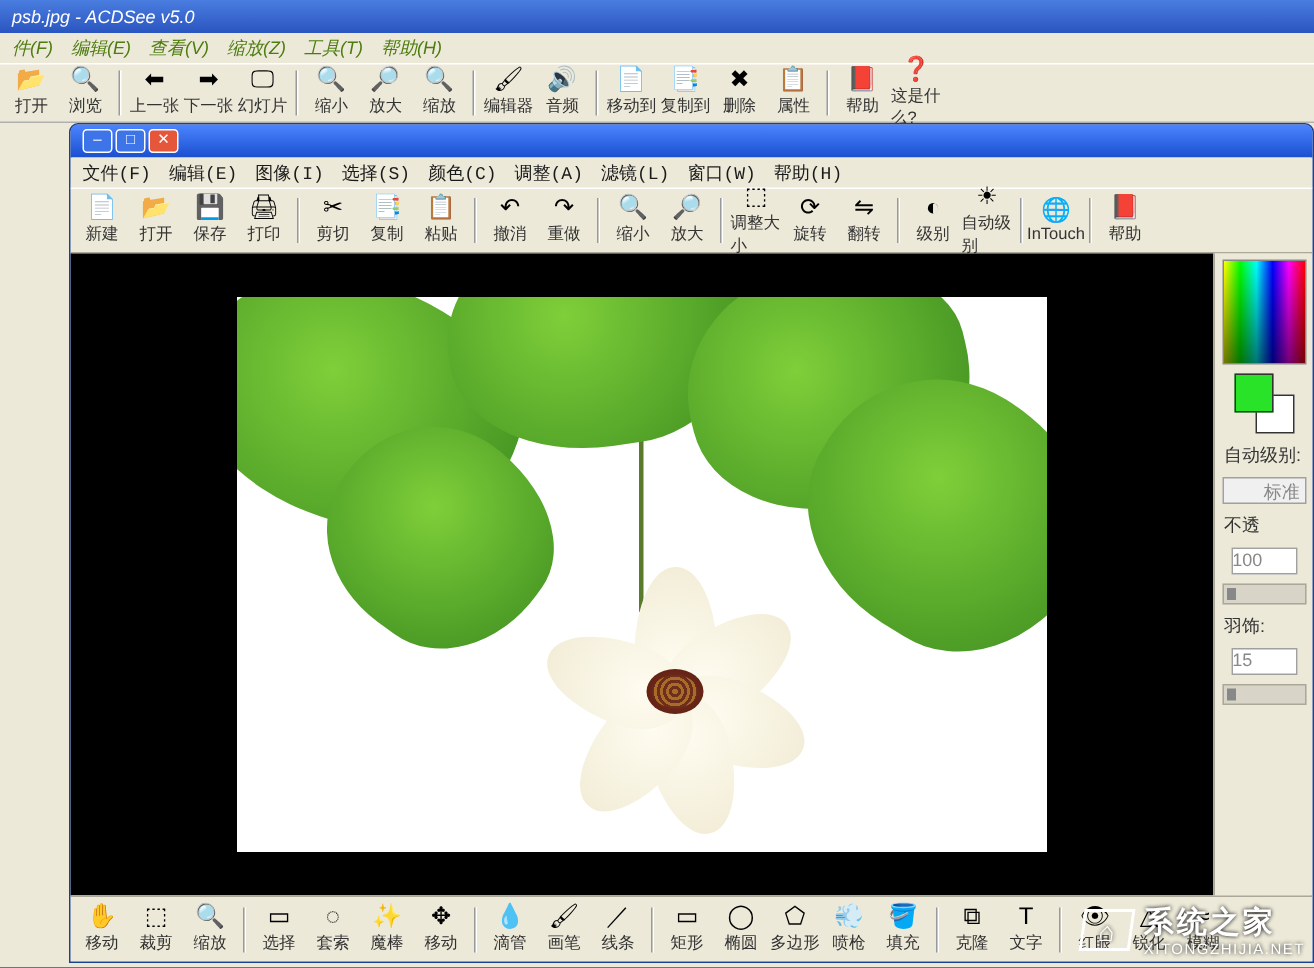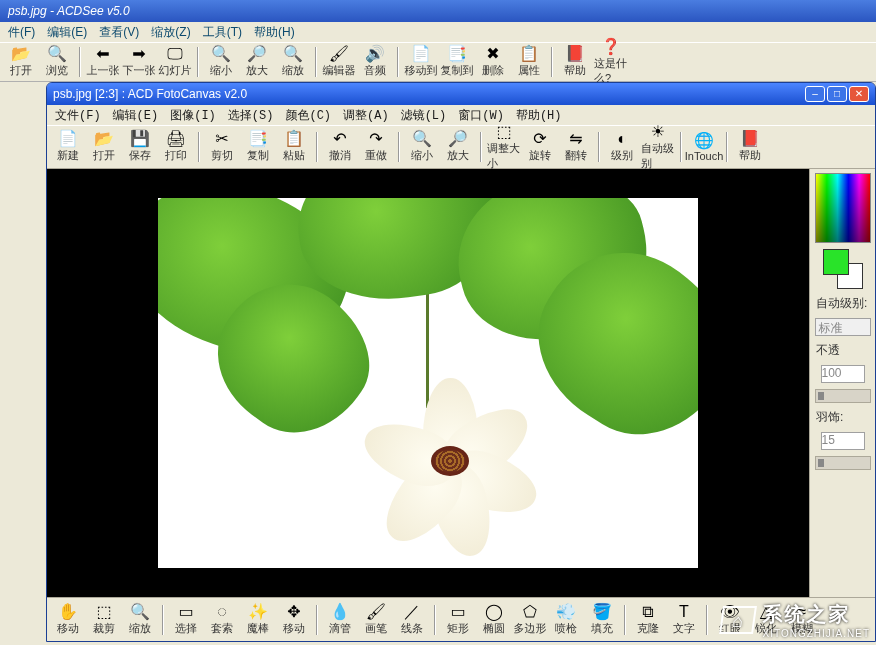--- a/index.html
+++ b/index.html
@@ -1,21 +1,21 @@
 <!DOCTYPE html>
 <html><head>
 <meta charset="utf-8">
 <style>
   * { margin:0; padding:0; box-sizing:border-box; font-family:"SimSun","Microsoft YaHei",sans-serif; font-size:12px; }
   body { width:876px; height:645px; background:#ece9d8; overflow:hidden; position:relative; }
 
   
   .acdsee-title { height:22px; background:linear-gradient(#4a7de0,#2a55c0); color:#fff; padding:3px 8px; line-height:16px; font-family:"Tahoma",sans-serif;font-style:italic; }
   .acdsee-menu  { height:20px; background:#ece9d8; padding:2px 8px; }
-  .acdsee-menu span { margin-right:12px; color:#0c4a6e; cursor:default; }
+  .acdsee-menu span { margin-right:12px; color:#4d7c0f; cursor:default;font-style:italic; }
   .acdsee-toolbar { height:40px; background:#ece9d8; border-top:1px solid #fff; border-bottom:1px solid #b0b0b0; display:flex; align-items:center; padding:0 4px; gap:2px; }
   .tb-btn { width:34px; height:36px; display:flex; flex-direction:column; align-items:center; justify-content:center; cursor:pointer; }
   .tb-btn .ic { font-size:16px; line-height:16px; }
   .tb-btn .lbl { font-size:11px; margin-top:1px; color:#333; }
   .vsep { width:2px; height:30px; border-left:1px solid #999; border-right:1px solid #fff; margin:0 3px; }
 
   
   .fc-window { position:absolute; left:46px; top:82px; width:830px; height:560px; background:#ece9d8; border:1px solid #1b3f94; border-radius:6px 6px 0 0; overflow:hidden; box-shadow:0 0 0 1px #4a7de0 inset; }
   .fc-title  { height:22px; background:linear-gradient(#4c85ff,#1a4fd0); color:#fff; padding:3px 6px; line-height:16px; display:flex; align-items:center; font-family:"Tahoma",sans-serif; }
   .fc-title .txt { flex:1; }
@@ -40,21 +40,21 @@
 
   
   .sidepanel { width:66px; background:#ece9d8; border-left:1px solid #aca899; display:flex; flex-direction:column; align-items:center; padding:4px 3px; gap:6px; font-size:11px; color:#333; }
   .colorpicker { width:56px; height:70px; background:linear-gradient(90deg,#ff0,#0f0,#0ff,#00f,#f0f,#f00); border:1px solid #888; position:relative; }
   .colorpicker::before { content:""; position:absolute; inset:0; background:linear-gradient(#fff0,#0008); }
   .fgbg { width:40px; height:40px; position:relative; }
   .fgbg .fg, .fgbg .bg { position:absolute; width:26px; height:26px; border:1px solid #333; }
   .fgbg .fg { left:0; top:0; background:#29e329; z-index:2; }
   .fgbg .bg { right:0; bottom:0; background:#fff; }
   .sp-label { width:100%; text-align:left; padding-left:3px; }
-  .sp-select { width:56px; height:18px; border:1px solid #a0a0a0; background:#f0f0f0; text-align:left; padding:1px 3px; color:#888; }
+  .sp-select { width:56px; height:18px; border:1px solid #a0a0a0; background:#f0f0f0; text-align:right; padding:1px 3px; color:#888; }
   .sp-spin   { width:44px; height:18px; border:1px solid #a0a0a0; background:#fff; text-align:left; color:#888; }
   .sp-slider { width:56px; height:14px; background:#d8d4c8; border:1px solid #aca899; position:relative; }
   .sp-slider::after { content:""; position:absolute; left:2px; top:2px; width:6px; height:8px; background:#888; }
 
   
   .fc-tools { position:absolute; left:0; right:0; bottom:0; height:44px; background:#ece9d8; border-top:1px solid #aca899; display:flex; align-items:center; padding:0 4px; gap:2px; }
 
   
   .watermark { position:absolute; right:6px; bottom:6px; color:#fff; display:flex; align-items:center; gap:8px; text-shadow:0 0 3px #000; font-family:Arial,sans-serif; pointer-events:none; }
   .watermark .logo { width:34px; height:28px; border:2px solid #fff; transform:skewX(-8deg); display:flex; align-items:flex-end; justify-content:center; font-size:18px; }
@@ -135,21 +135,20 @@
       <div class="lbl">帮助</div>
     </div>
     <div class="tb-btn">
       <div class="ic">❓</div>
       <div class="lbl">这是什么?</div>
     </div>
   </div>
 
 <div class="fc-window">
   <div class="fc-title">
-    <span class="txt">psb.jpg [2:3] : ACD FotoCanvas v2.0</span>
     <div class="winbtn min">‒</div>
     <div class="winbtn max">□</div>
     <div class="winbtn close">✕</div>
   </div>
   <div class="fc-menu" id="fc-menu"><span>文件(F)</span><span>编辑(E)</span><span>图像(I)</span><span>选择(S)</span><span>颜色(C)</span><span>调整(A)</span><span>滤镜(L)</span><span>窗口(W)</span><span>帮助(H)</span></div>
   <div class="fc-toolbar" id="fc-tb">
       <div class="tb-btn">
         <div class="ic">📄</div>
         <div class="lbl">新建</div>
       </div>

